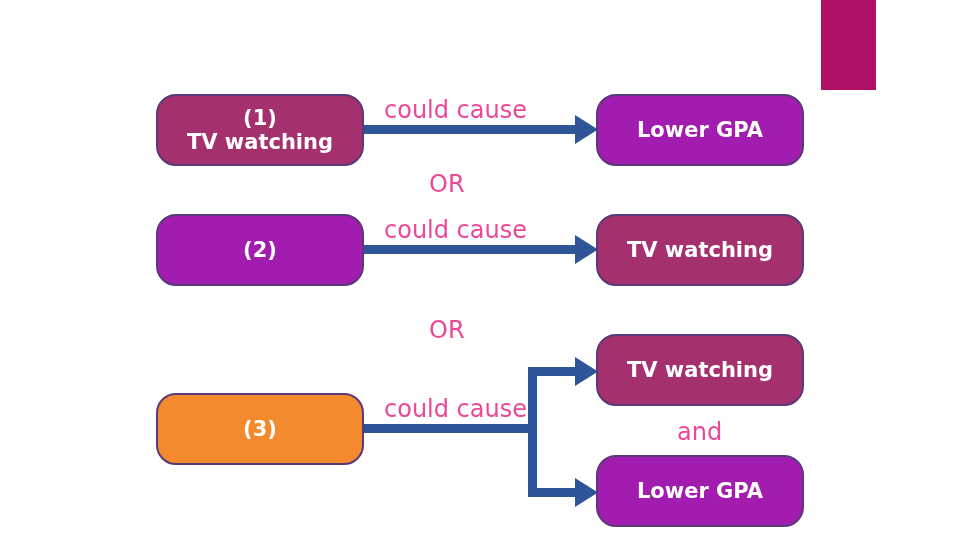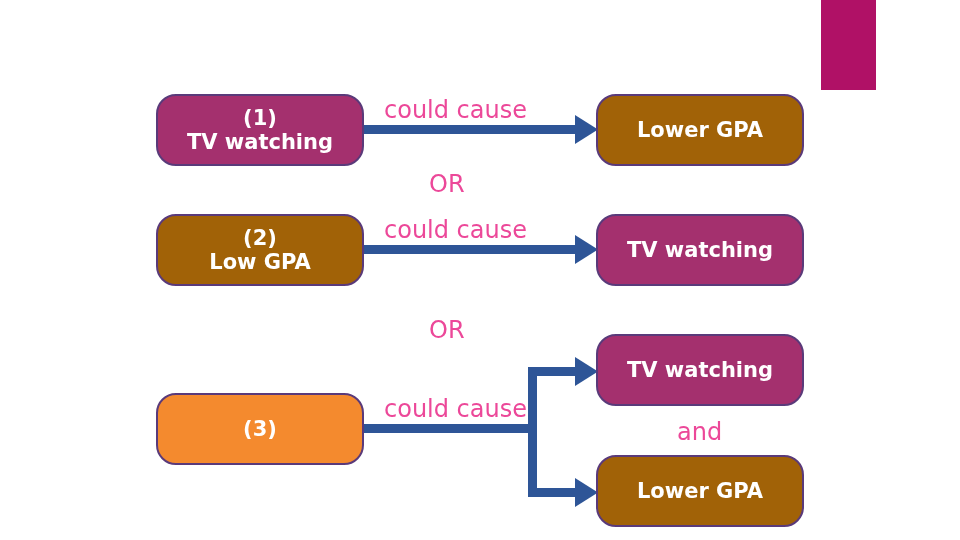--- a/index.html
+++ b/index.html
@@ -3,21 +3,21 @@
 <meta charset="utf-8">
 <style>
   html, body { margin: 0; padding: 0; }
   body { width: 960px; height: 540px; background: #ffffff; position: relative; overflow: hidden;
          font-family: "DejaVu Sans", sans-serif; }
   .accent-bar { position: absolute; left: 821px; top: 0; width: 55px; height: 90px; background: #b01166; }
   .box { position: absolute; box-sizing: border-box; border-radius: 20px; border: 2px solid #5a3a7a;
          color: #ffffff; font-weight: bold; display: flex; flex-direction: column; align-items: center;
          justify-content: center; text-align: center; line-height: 1.15; font-size: 21px; }
   .purple { background: #a4306e; }
-  .red { background: #a16207; }
+  .red { background: #a21caf; }
   .orange { background: #f48a2e; }
   .label { position: absolute; color: #ec4899; font-size: 24px; font-family: "DejaVu Sans", sans-serif; }
   svg.arrows { position: absolute; left: 0; top: 0; }
 </style>
 </head>
 <body>
 
 <div class="accent-bar"></div>
 
 <svg class="arrows" width="960" height="540">
@@ -41,21 +41,20 @@
 </div>
 <div class="label" style="left:384px;top:96px;">could cause</div>
 <div class="box red" style="left:596px;top:94px;width:208px;height:72px;">
   <span>Lower GPA</span>
 </div>
 
 <div class="label" style="left:429px;top:170px;">OR</div>
 
 <div class="box red" style="left:156px;top:214px;width:208px;height:72px;">
   <span>(2)</span>
-  <span>Low GPA</span>
 </div>
 <div class="label" style="left:384px;top:216px;">could cause</div>
 <div class="box purple" style="left:596px;top:214px;width:208px;height:72px;">
   <span>TV watching</span>
 </div>
 
 <div class="label" style="left:429px;top:316px;">OR</div>
 
 <div class="box orange" style="left:156px;top:393px;width:208px;height:72px;">
   <span>(3)</span>

